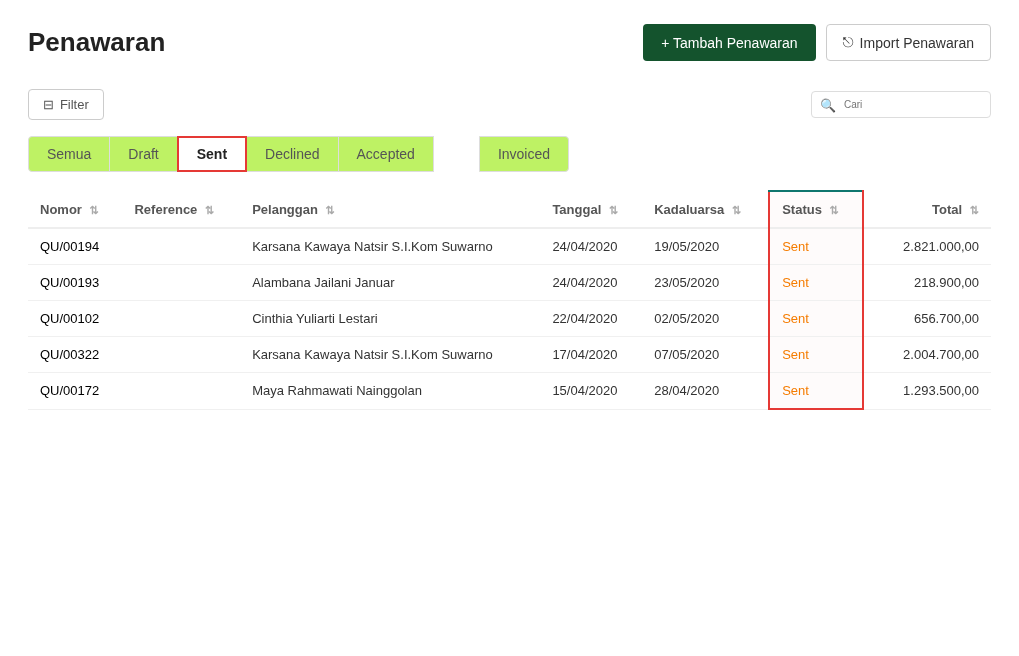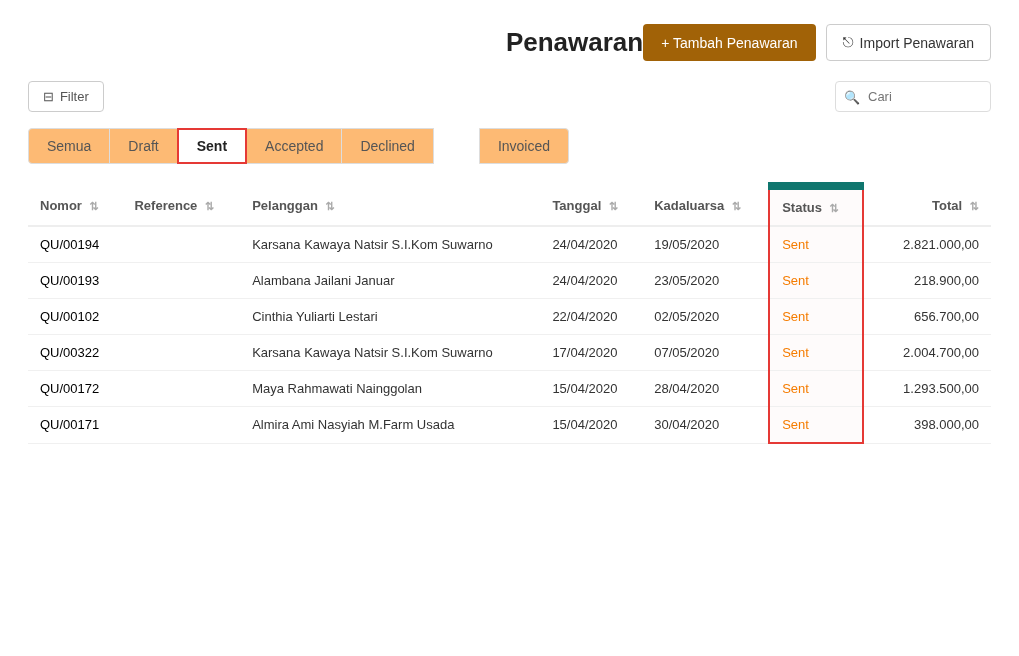--- a/index.html
+++ b/index.html
@@ -1,43 +1,43 @@
 <!DOCTYPE html>
 <html><head>
   <meta charset="utf-8">
   <style>
     * { box-sizing: border-box; margin: 0; padding: 0; }
     body { font-family: Arial, sans-serif; background: #fff; color: #333; font-size: 14px; }
     .page { padding: 24px 28px; }
-    .header { display: flex; align-items: center; justify-content: flex-end; margin-bottom: 20px; }
+    .header { display: flex; align-items: center; justify-content: space-between; margin-bottom: 28px; }
     .page-title { font-size: 26px; font-weight: 600; color: #222; }
     .header-actions { display: flex; gap: 10px; }
-    .btn-primary { background: #a16207; color: #fff; border: none; border-radius: 4px; padding: 9px 18px; font-size: 14px; cursor: pointer; display: flex; align-items: center; gap: 6px; }
+    .btn-primary { background: #14532d; color: #fff; border: none; border-radius: 4px; padding: 9px 18px; font-size: 14px; cursor: pointer; display: flex; align-items: center; gap: 6px; }
     .btn-secondary { background: #fff; color: #333; border: 1px solid #ccc; border-radius: 4px; padding: 9px 16px; font-size: 14px; cursor: pointer; display: flex; align-items: center; gap: 6px; }
     .toolbar { display: flex; align-items: center; justify-content: space-between; margin-bottom: 16px; }
     .btn-filter { background: #fff; border: 1px solid #ccc; border-radius: 4px; padding: 7px 14px; font-size: 13px; cursor: pointer; display: flex; align-items: center; gap: 6px; color: #555; }
     .search-box { position: relative; }
-    .search-box input { border: 1px solid #ddd; border-radius: 4px; padding: 7px 12px 7px 32px; font-size: 13px; width: 156px; outline: none; color: #555; }
+    .search-box input { border: 1px solid #ddd; border-radius: 4px; padding: 7px 12px 7px 32px; font-size: 10px; width: 180px; outline: none; color: #555; }
     .search-icon-inner { position: absolute; left: 9px; top: 50%; transform: translateY(-50%); color: #aaa; font-size: 13px; }
     .tabs { display: flex; gap: 0; margin-bottom: 18px; }
-    .tab { padding: 8px 18px; border: 1px solid #ddd; background: #fdba74; cursor: pointer; font-size: 14px; color: #555; border-radius: 0; margin-right: -1px; }
+    .tab { padding: 8px 18px; border: 1px solid #ddd; background: #bef264; cursor: pointer; font-size: 14px; color: #555; border-radius: 0; margin-right: -1px; }
     .tab:first-child { border-radius: 4px 0 0 4px; }
     .tab:last-child { border-radius: 0 4px 4px 0; margin-left: 46px; }
     .tab.active { border: 2px solid #e53935; color: #222; font-weight: 600; z-index: 1; background: #fff; }
     table { width: 100%; border-collapse: collapse; }
     thead tr { border-bottom: 2px solid #eee; }
     th { text-align: left; padding: 10px 12px; font-size: 13px; color: #555; font-weight: 600; white-space: nowrap; }
     th .sort-arrow { margin-left: 4px; color: #aaa; font-size: 11px; }
     td { padding: 10px 12px; font-size: 13px; color: #333; border-bottom: 1px solid #f0f0f0; }
     .link-cell { color: #000000; text-decoration: none; cursor: pointer; }
     .status-sent { color: #f57c00; }
     .total-cell { text-align: right; padding-left: 24px; }
     th.total-th { text-align: right; }
     .status-col { border-left: 2px solid #e53935; border-right: 2px solid #e53935; background: rgba(229,57,53,0.02); }
-    thead th.status-col { border-top: 8px solid #0f766e; }
+    thead th.status-col { border-top: 2px solid #0f766e; }
     tbody tr:last-child td.status-col { border-bottom: 2px solid #e53935; }
     tbody tr td.status-col { border-left: 2px solid #e53935; border-right: 2px solid #e53935; }
   </style>
 </head>
 <body>
 
 <div class="page">
   <div class="header">
     <h1 class="page-title">Penawaran</h1>
     <div class="header-actions">
@@ -57,22 +57,22 @@
     <div class="search-box">
       <span class="search-icon-inner">🔍</span>
       <input type="text" placeholder="Cari" style="">
     </div>
   </div>
 
   <div class="tabs" id="tabs-container">
       <button class="tab">Semua</button>
       <button class="tab">Draft</button>
       <button class="tab active">Sent</button>
+      <button class="tab">Declined</button>
       <button class="tab">Accepted</button>
-      <button class="tab">Declined</button>
       <button class="tab">Invoiced</button>
     </div>
 
   <table>
     <thead>
       <tr id="header-row">
           <th>Nomor <span class="sort-arrow">⇅</span></th>
           <th>Reference <span class="sort-arrow">⇅</span></th>
           <th>Pelanggan <span class="sort-arrow">⇅</span></th>
           <th>Tanggal <span class="sort-arrow">⇅</span></th>
@@ -120,24 +120,15 @@
         </tr>
         <tr>
           <td><a class="link-cell">QU/00172</a></td>
           <td></td>
           <td>Maya Rahmawati Nainggolan</td>
           <td>15/04/2020</td>
           <td>28/04/2020</td>
           <td class="status-col status-sent">Sent</td>
           <td class="total-cell">1.293.500,00</td>
         </tr>
-        <tr>
-          <td><a class="link-cell">QU/00171</a></td>
-          <td></td>
-          <td>Almira Ami Nasyiah M.Farm Usada</td>
-          <td>15/04/2020</td>
-          <td>30/04/2020</td>
-          <td class="status-col status-sent">Sent</td>
-          <td class="total-cell">398.000,00</td>
-        </tr>
       </tbody>
   </table>
 </div>
 
 </body></html>

